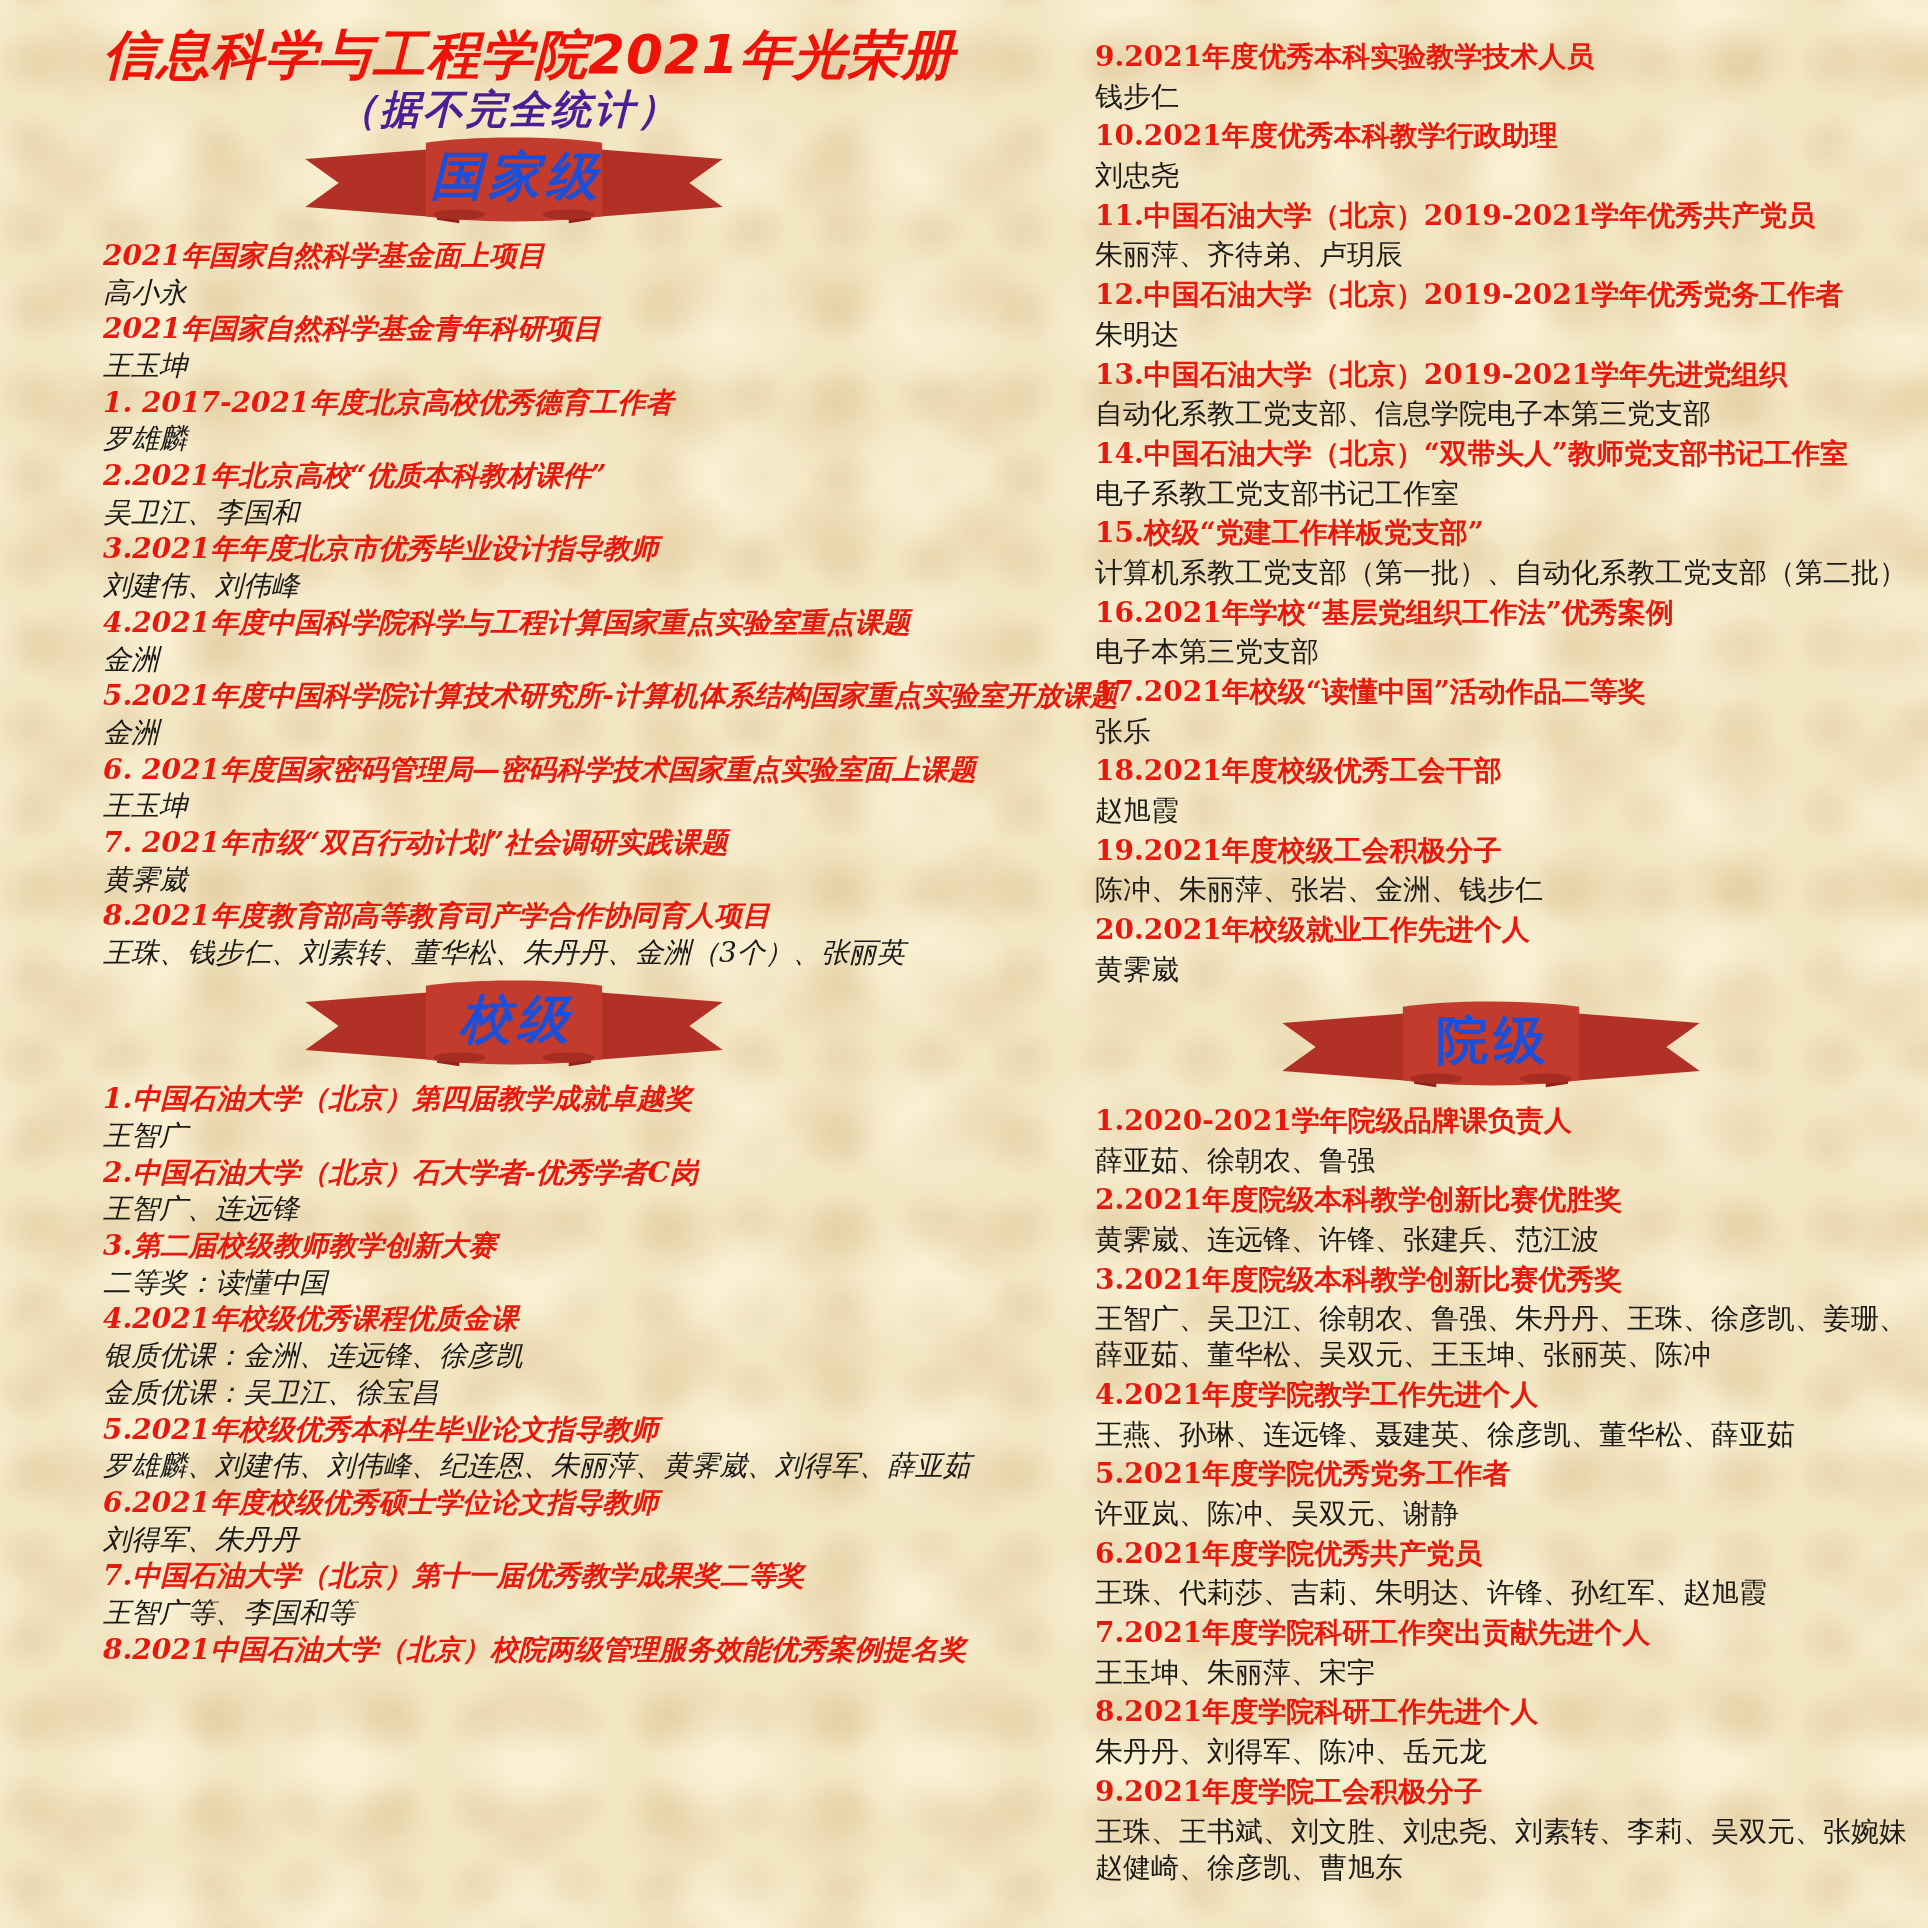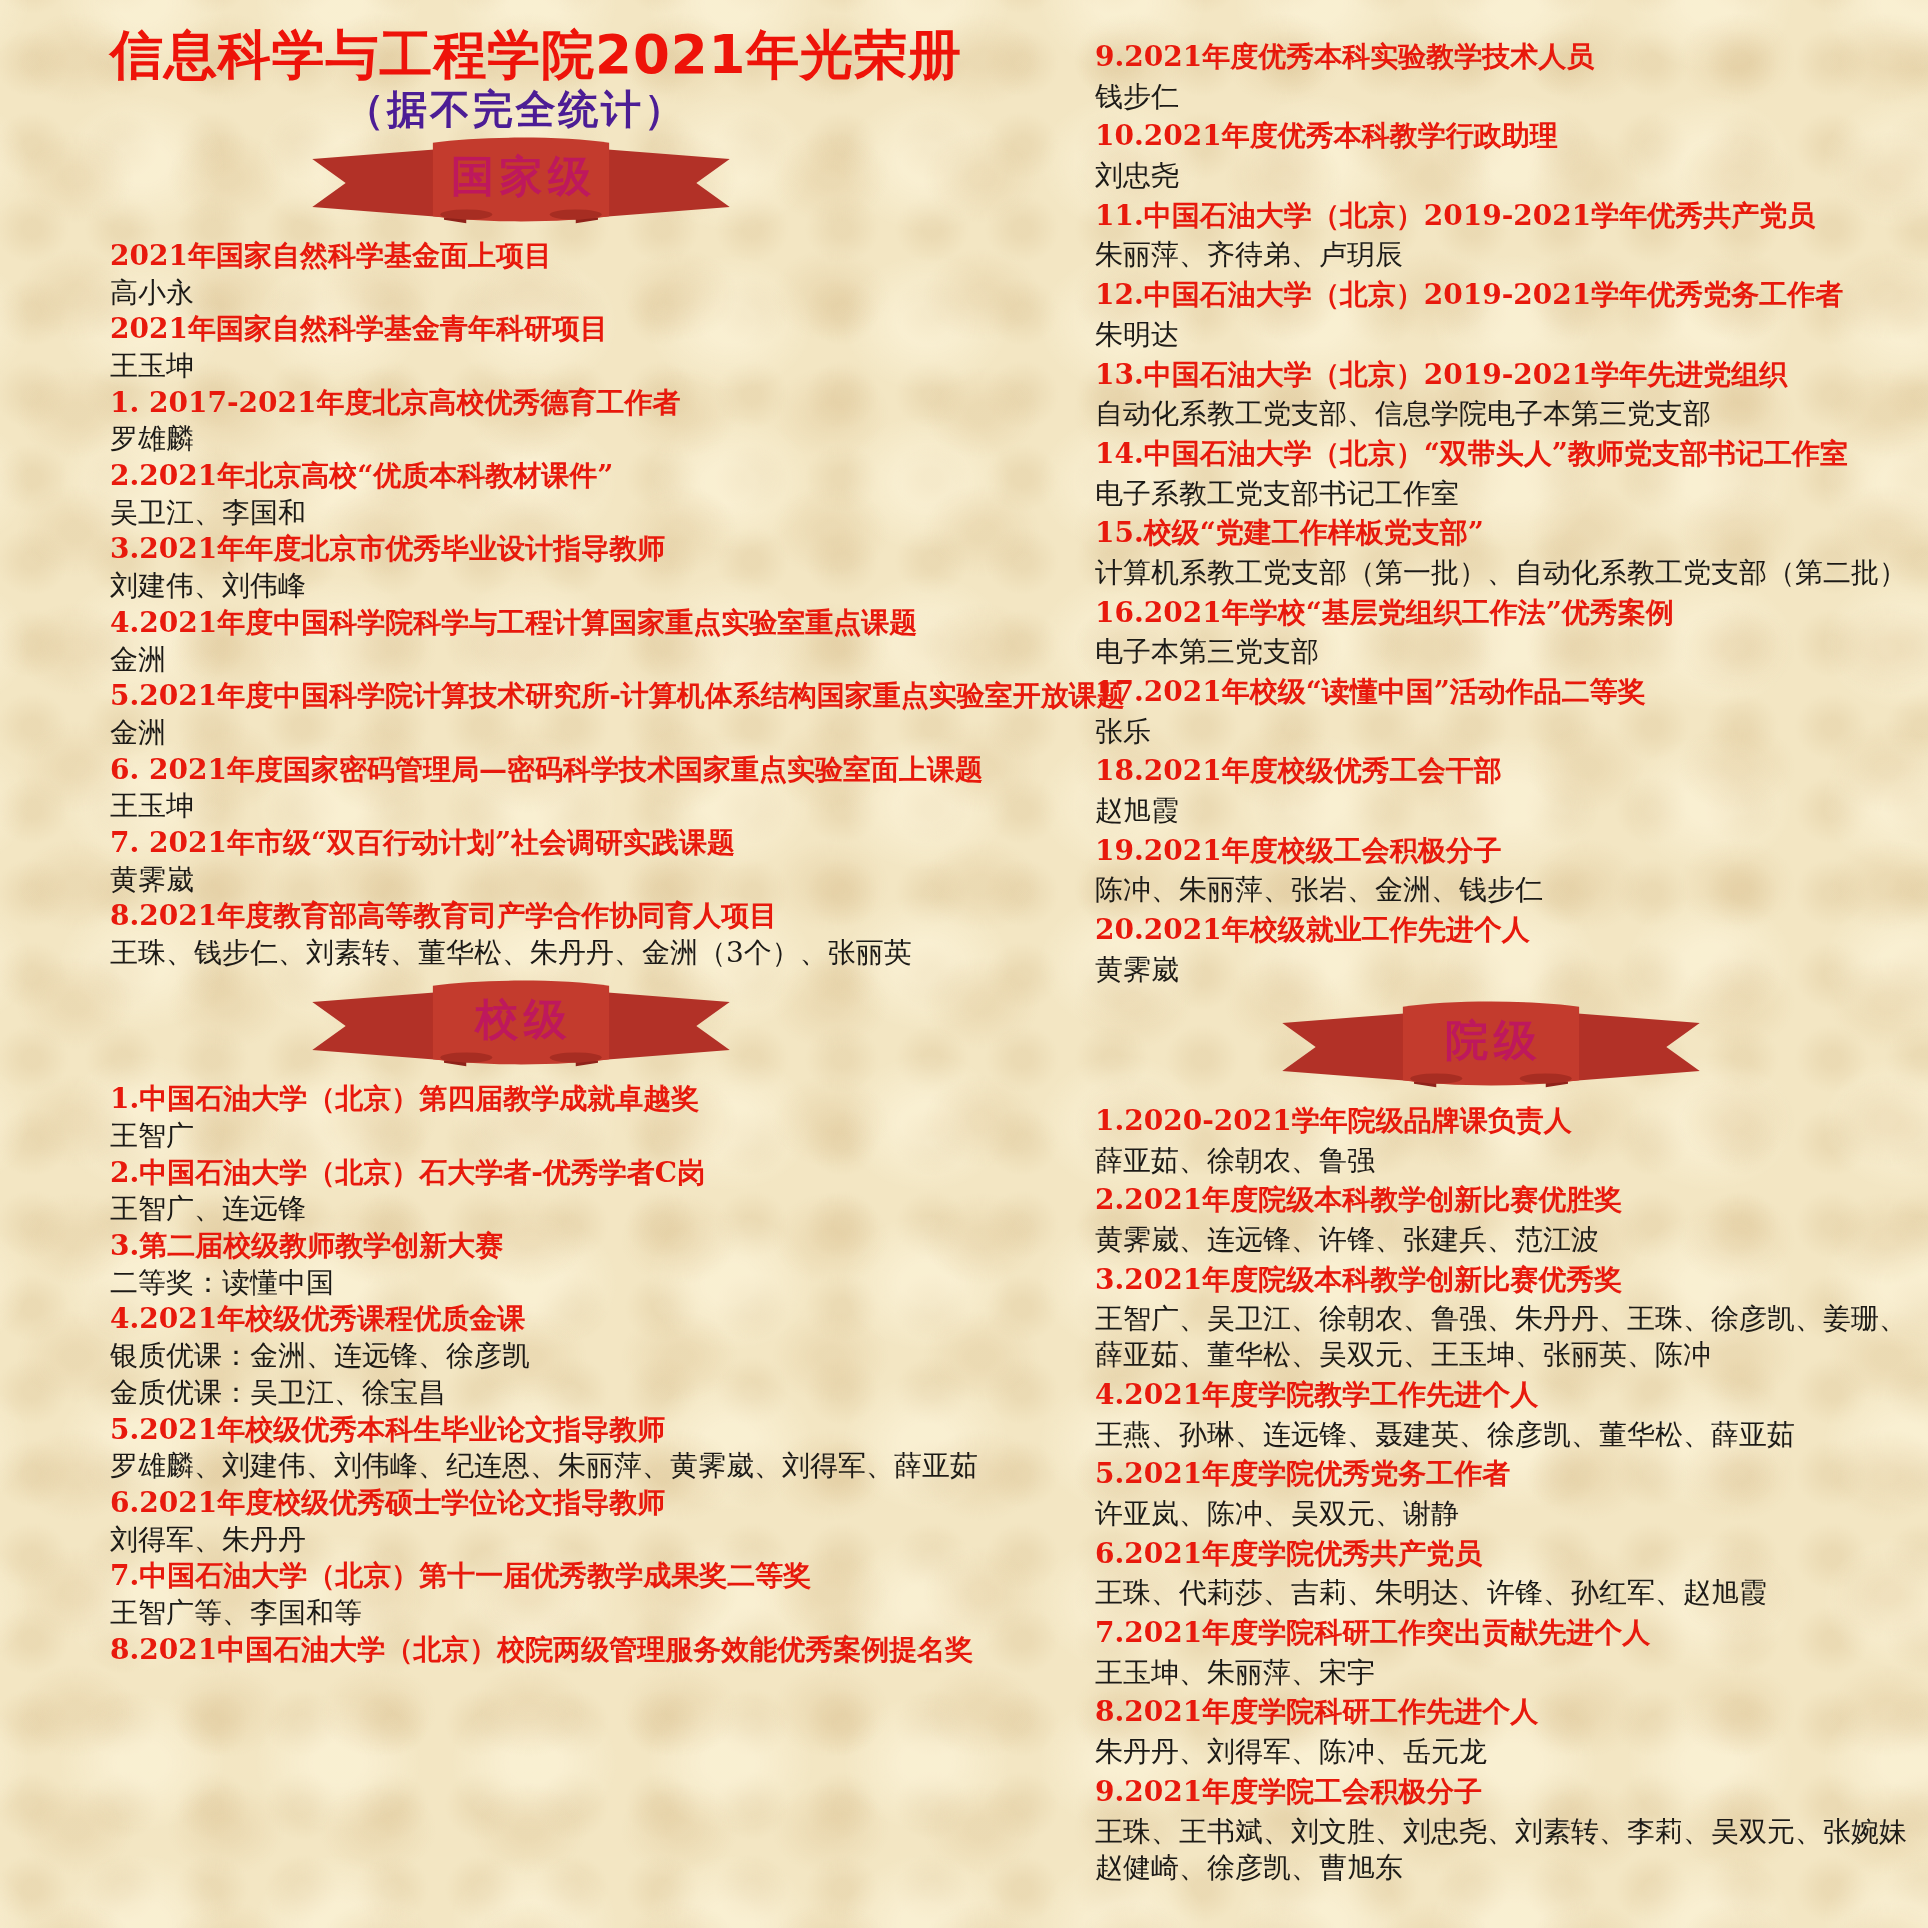--- a/index.html
+++ b/index.html
@@ -22,23 +22,24 @@
   .page {
     position: relative;
     width: 1928px;
     height: 1928px;
   }
   .col {
     position: absolute;
     top: 0;
   }
   .col-left {
-    left: 110px;
+    left: 103px;
     top: 16.7px;
     width: 941px;
+    font-style: italic;
   }
   .col-right {
     left: 1095px;
     top: 28px;
     width: 826px;
     padding-top: 11px;
   }
   .page-header { text-align: center; padding-right: 130px; }
   .title {
     margin: 7.4px 0 5.6px 0;
@@ -91,24 +92,24 @@
   }
   .ribbon-label {
     position: absolute;
     left: 0; top: 0; right: 0; bottom: 0;
     display: flex;
     align-items: center;
     justify-content: center;
     padding-bottom: 5.6px;
     font-family: "DejaVu Sans", "Liberation Sans", sans-serif;
     font-weight: 900;
-    font-size: 43px;
+    font-size: 52px;
     letter-spacing: 5.6px;
     text-indent: 5.6px;
-    color: #be185d;
+    color: #1d4ed8;
   }
 </style>
 </head>
 <body>
 
 <main class="page">
   <section class="col col-left">
     <header class="page-header">
       <h1 class="title">信息科学与工程学院2021年光荣册</h1>
       <p class="subtitle">（据不完全统计）</p>

